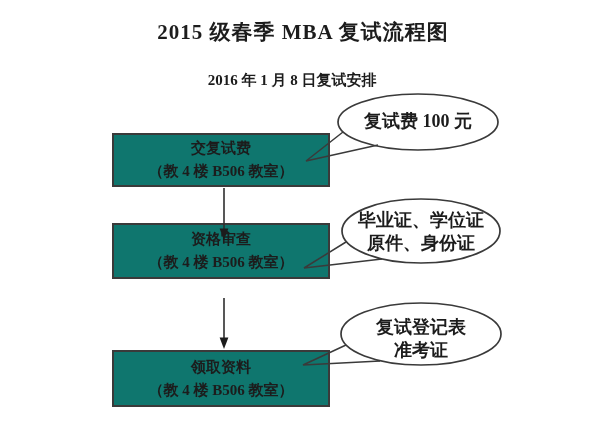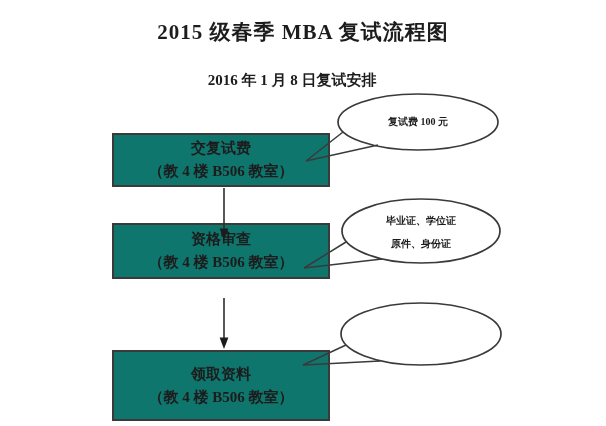--- a/index.html
+++ b/index.html
@@ -40,33 +40,33 @@
     align-items: center;
     justify-content: center;
     text-align: center;
     font-size: 15px;
     font-weight: bold;
     line-height: 23px;
     z-index: 1;
   }
   .box-1 { top: 133px; height: 54px; }
   .box-2 { top: 223px; height: 56px; }
-  .box-3 { top: 350px; height: 71px; }
+  .box-3 { top: 350px; height: 57px; }
   .shapes-layer {
     position: absolute;
     top: 0; left: 0;
     width: 606px; height: 426px;
     z-index: 2;
     pointer-events: none;
   }
   .callout-text {
     position: absolute;
     width: 160px;
     text-align: center;
-    font-size: 10px;
+    font-size: 18px;
     font-weight: bold;
     line-height: 23px;
     z-index: 3;
   }
   .callout-text-1 { left: 338px; top: 110px; }
   .callout-text-2 { left: 341px; top: 209px; }
   .callout-text-3 { left: 341px; top: 316px; }
 </style>
 </head>
 <body>
@@ -115,14 +115,18 @@
 
   <div class="callout-text callout-text-1">
     <div>复试费 100 元</div>
   </div>
 
   <div class="callout-text callout-text-2">
     <div>毕业证、学位证</div>
     <div>原件、身份证</div>
   </div>
 
+  <div class="callout-text callout-text-3">
+    <div>复试登记表</div>
+    <div>准考证</div>
+  </div>
 
 </div>
 
 </body></html>

